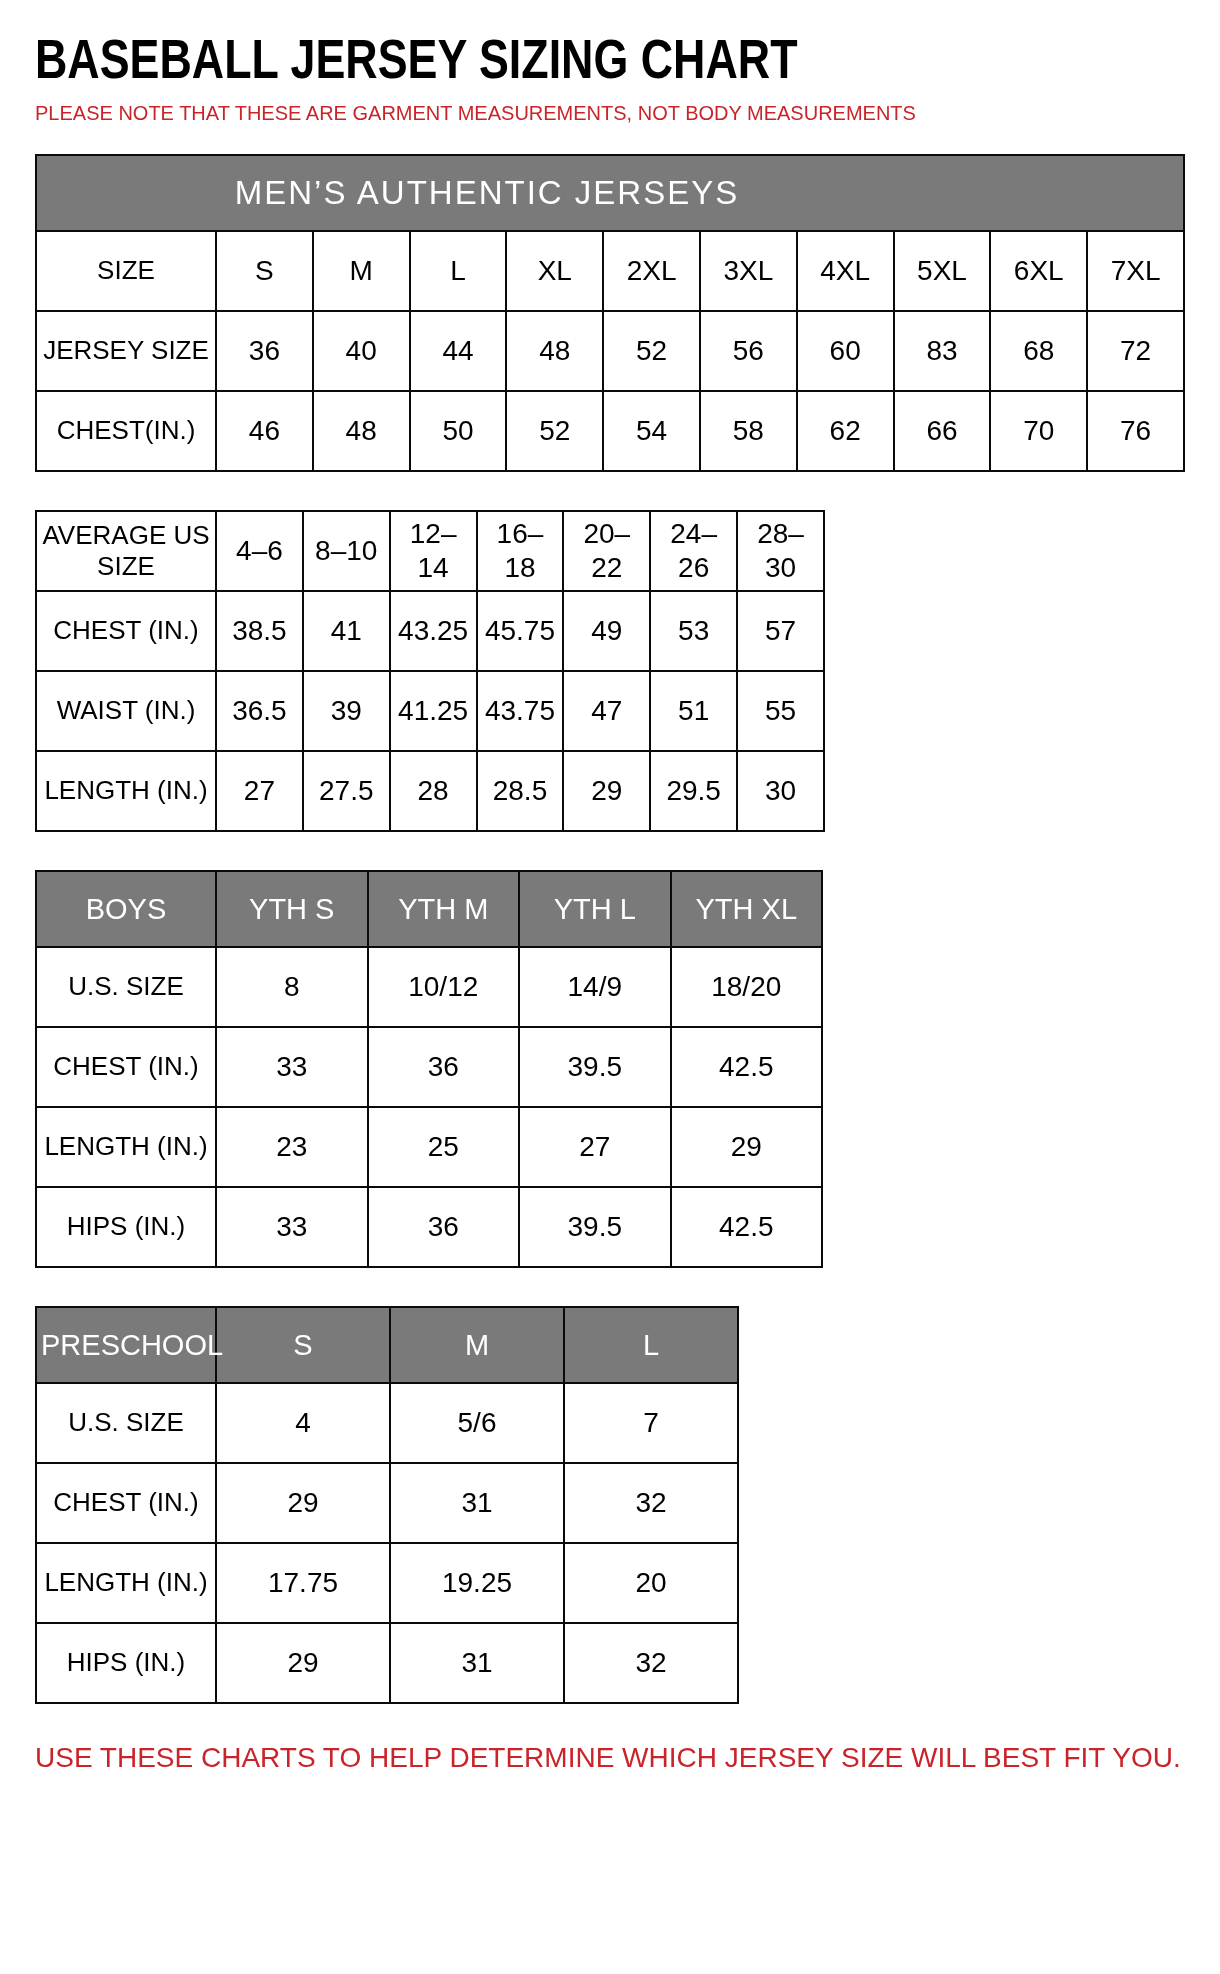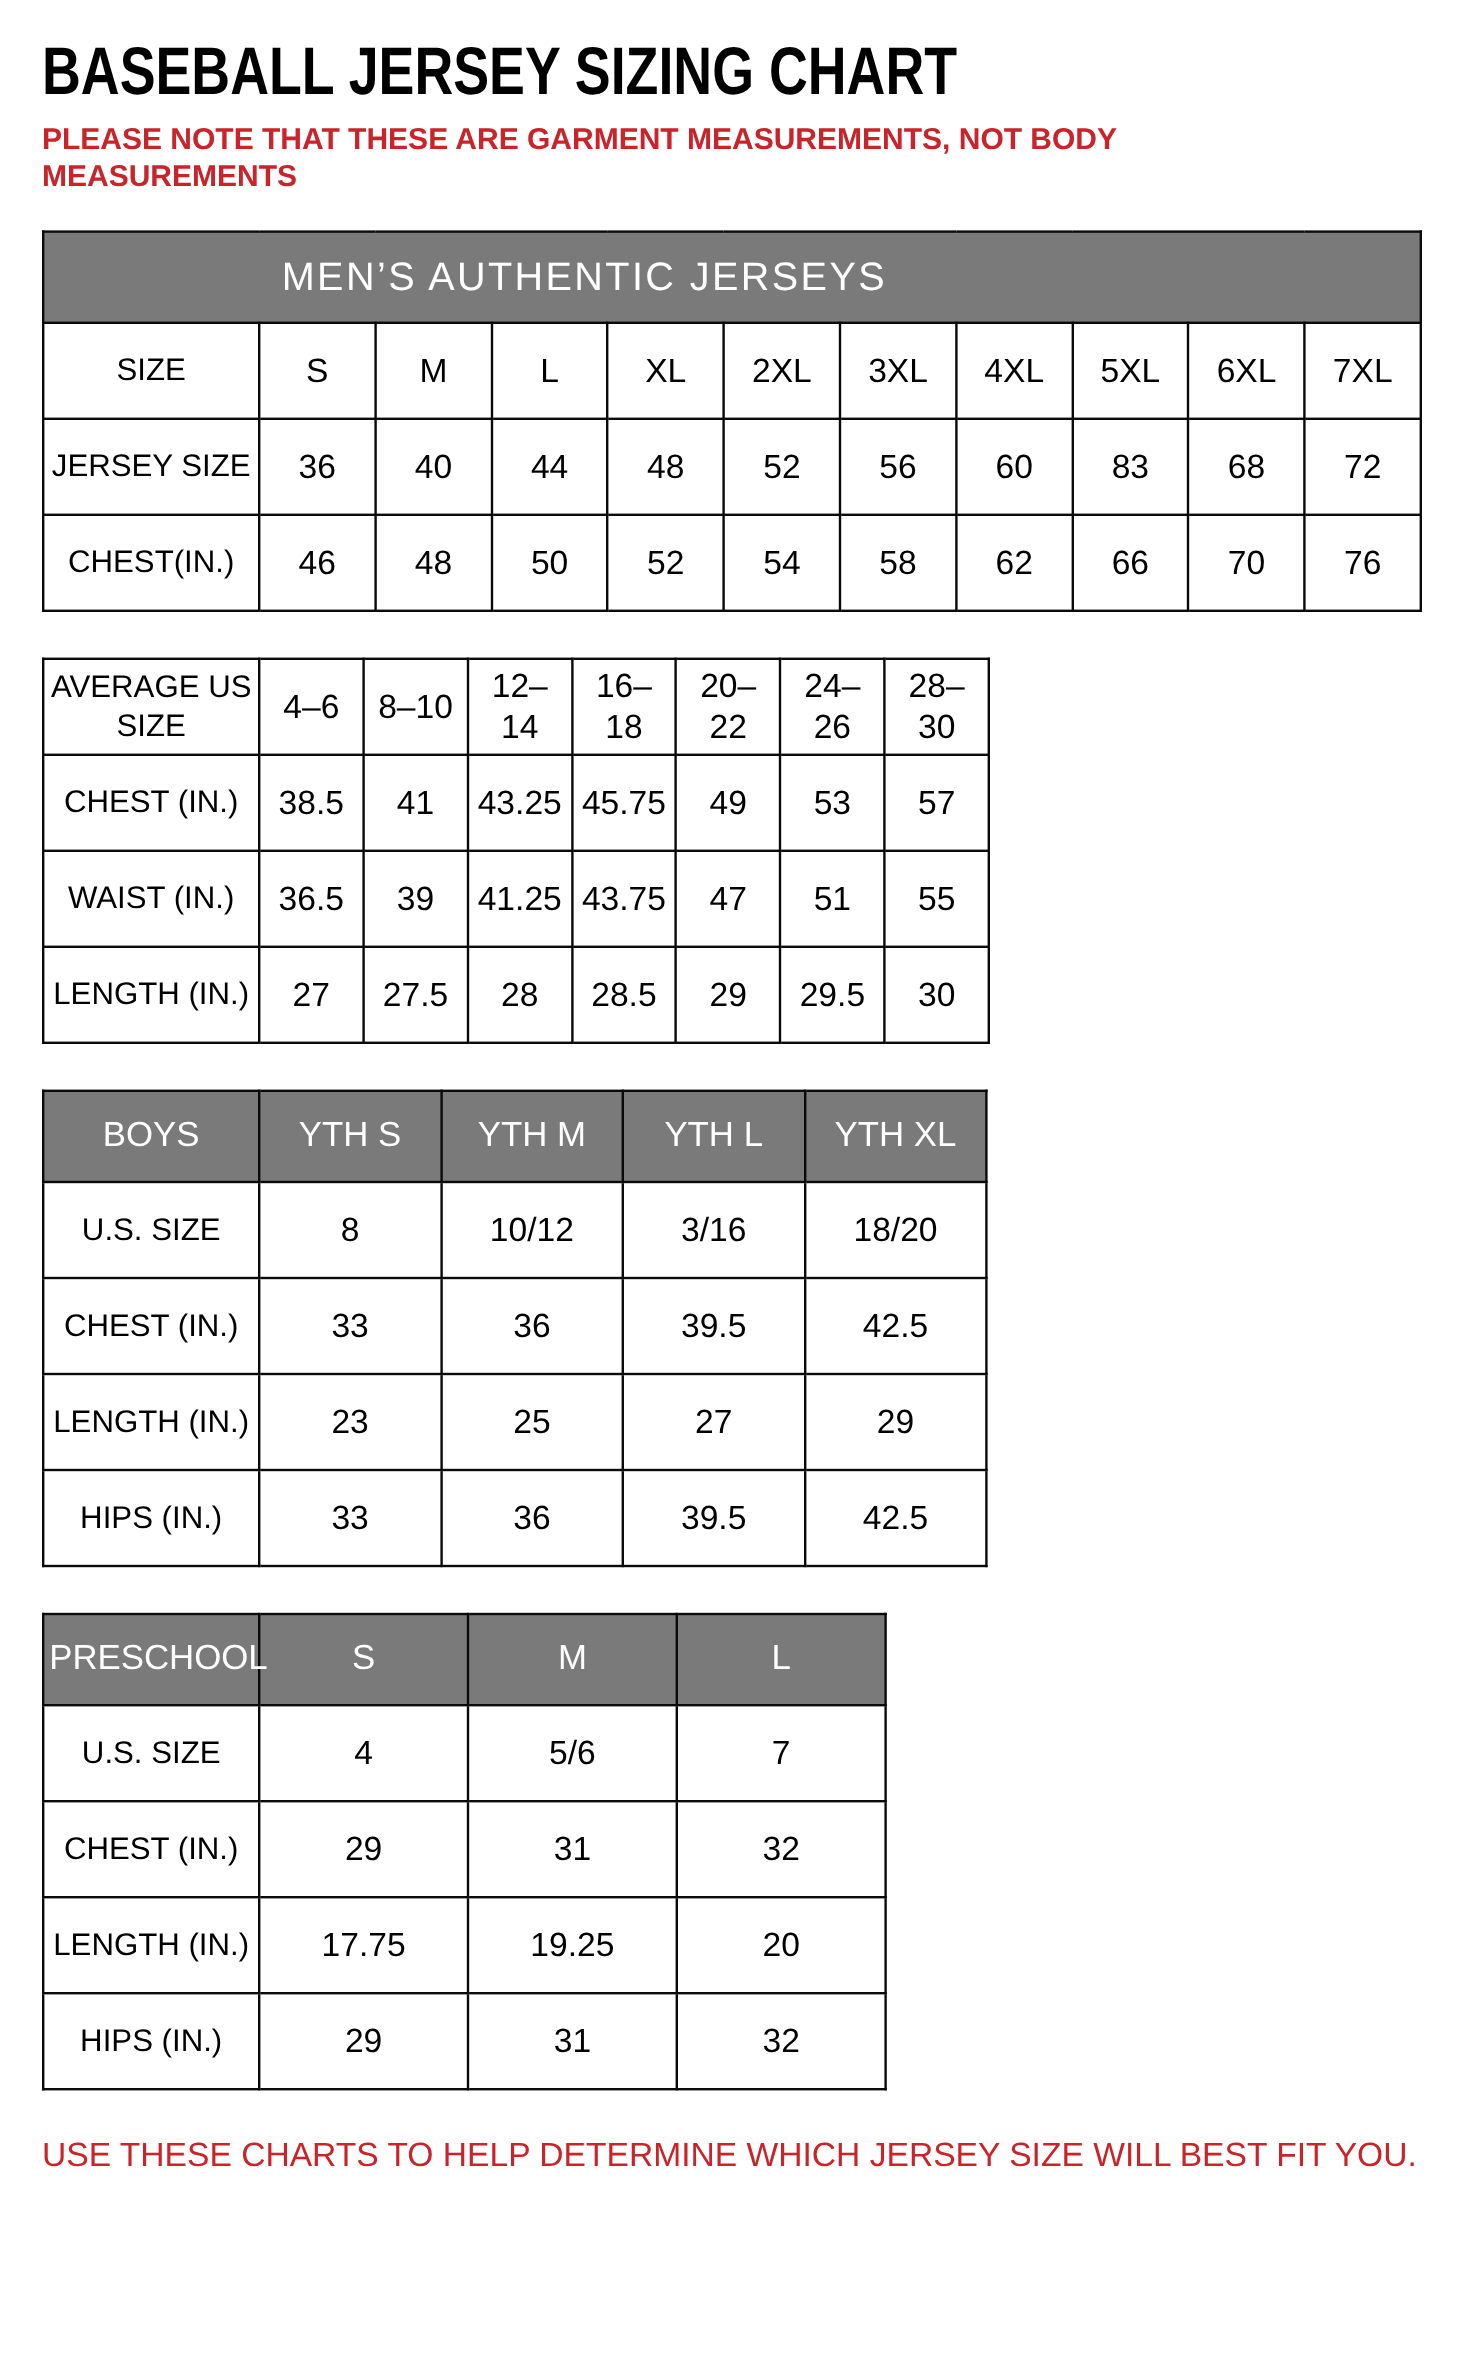--- a/index.html
+++ b/index.html
@@ -22,25 +22,25 @@
     font-size: 56px;
     font-weight: bold;
     letter-spacing: 0px;
     transform: scaleX(0.8);
     transform-origin: left center;
     white-space: nowrap;
     color: #000;
   }
   .note {
     color: var(--accent, #c9242a);
-    font-size: 25px;
+    font-size: 20px;
     line-height: 1.25;
     max-width: 1020px;
     margin: 0 0 28px 0;
-    font-weight: 700;
+    font-weight: 400;
   }
   table {
     border-collapse: collapse;
     table-layout: fixed;
     margin: 0 0 38px 0;
   }
   .t-mens      { width: 1150px; }
   .t-womens    { width: 790px;  }
   .t-boys      { width: 788px;  }
   .t-preschool { width: 704px;  }
@@ -212,21 +212,21 @@
             <td>BOYS</td>
             <td>YTH S</td>
             <td>YTH M</td>
             <td>YTH L</td>
             <td>YTH XL</td>
           </tr>
           <tr>
             <td class="rowlabel">U.S. SIZE</td>
             <td>8</td>
             <td>10/12</td>
-            <td>3/16</td>
+            <td>14/9</td>
             <td>18/20</td>
           </tr>
           <tr>
             <td class="rowlabel">CHEST (IN.)</td>
             <td>33</td>
             <td>36</td>
             <td>39.5</td>
             <td>42.5</td>
           </tr>
           <tr>

